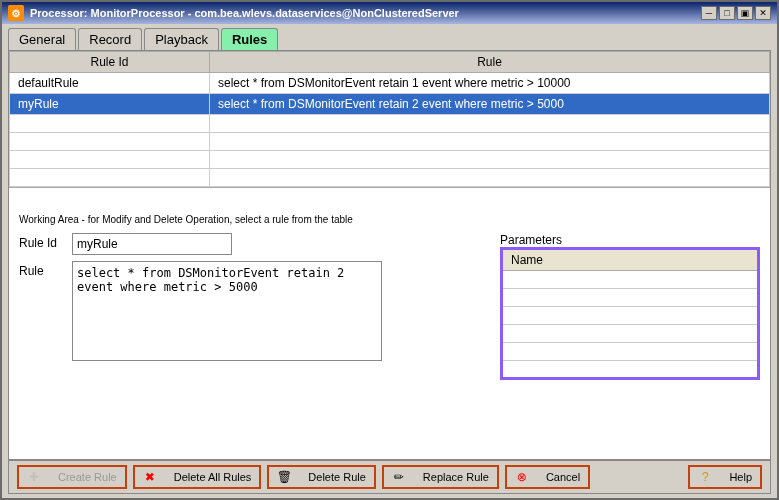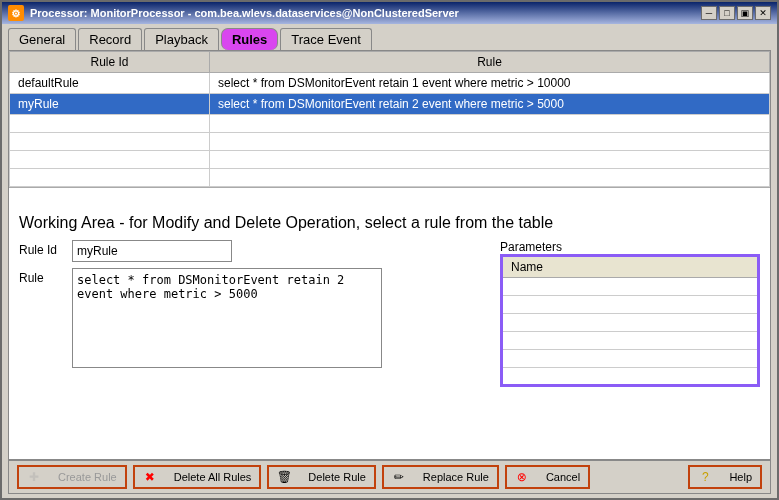--- a/index.html
+++ b/index.html
@@ -75,26 +75,25 @@
       padding: 3px 10px;
       border: 1px solid #888;
       border-bottom: none;
       background: #d4d0c8;
       cursor: pointer;
       font-size: 13px;
       border-radius: 3px 3px 0 0;
       color: #000;
     }
     .tab.active {
-      background: #d946ef;
+      background: #86efac;
       font-weight: bold;
       border-color: #888;
       position: relative;
       z-index: 1;
-      border-radius: 7px;
     }
     .content-area {
       background: #ffffff;
       border: 1px solid #888;
       margin: 0 6px;
       flex: 1;
       display: flex;
       flex-direction: column;
       overflow: hidden;
       gap: 18px;
@@ -130,21 +129,21 @@
       flex-shrink: 0;
     }
     
     .working-area {
       flex: 1;
       display: flex;
       flex-direction: column;
       padding: 8px 10px;
     }
     .working-area-title {
-      font-size: 16px;
+      font-size: 10px;
       color: #000;
       margin-bottom: 8px;
     }
     .working-body {
       display: flex;
       gap: 10px;
       flex: 1;
     }
     .left-form {
       flex: 1;
@@ -257,21 +256,20 @@
       <div class="title-btn">▣</div>
       <div class="title-btn">✕</div>
     </div>
   </div>
 
   <div class="tabs-bar">
     <div class="tab">General</div>
     <div class="tab">Record</div>
     <div class="tab">Playback</div>
     <div class="tab active">Rules</div>
-    <div class="tab">Trace Event</div>
   </div>
 
   <div class="content-area">
 
     <div class="table-wrapper">
       <table class="rules-table">
         <thead>
           <tr>
             <th style="width:200px">Rule Id</th>
             <th>Rule</th>

